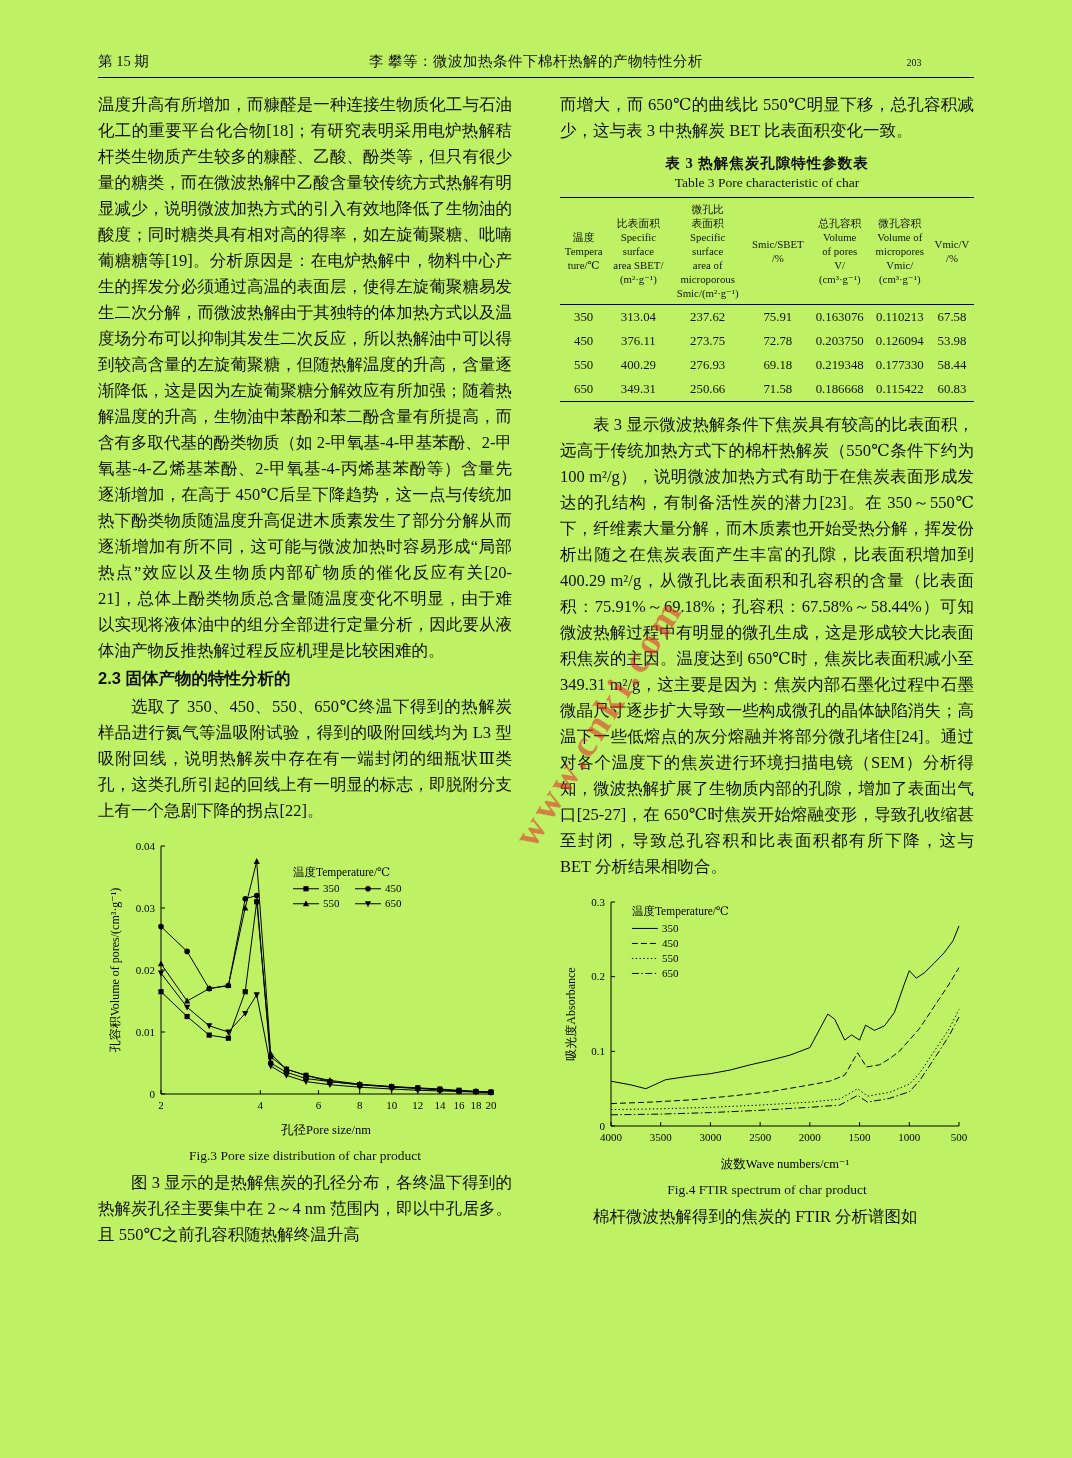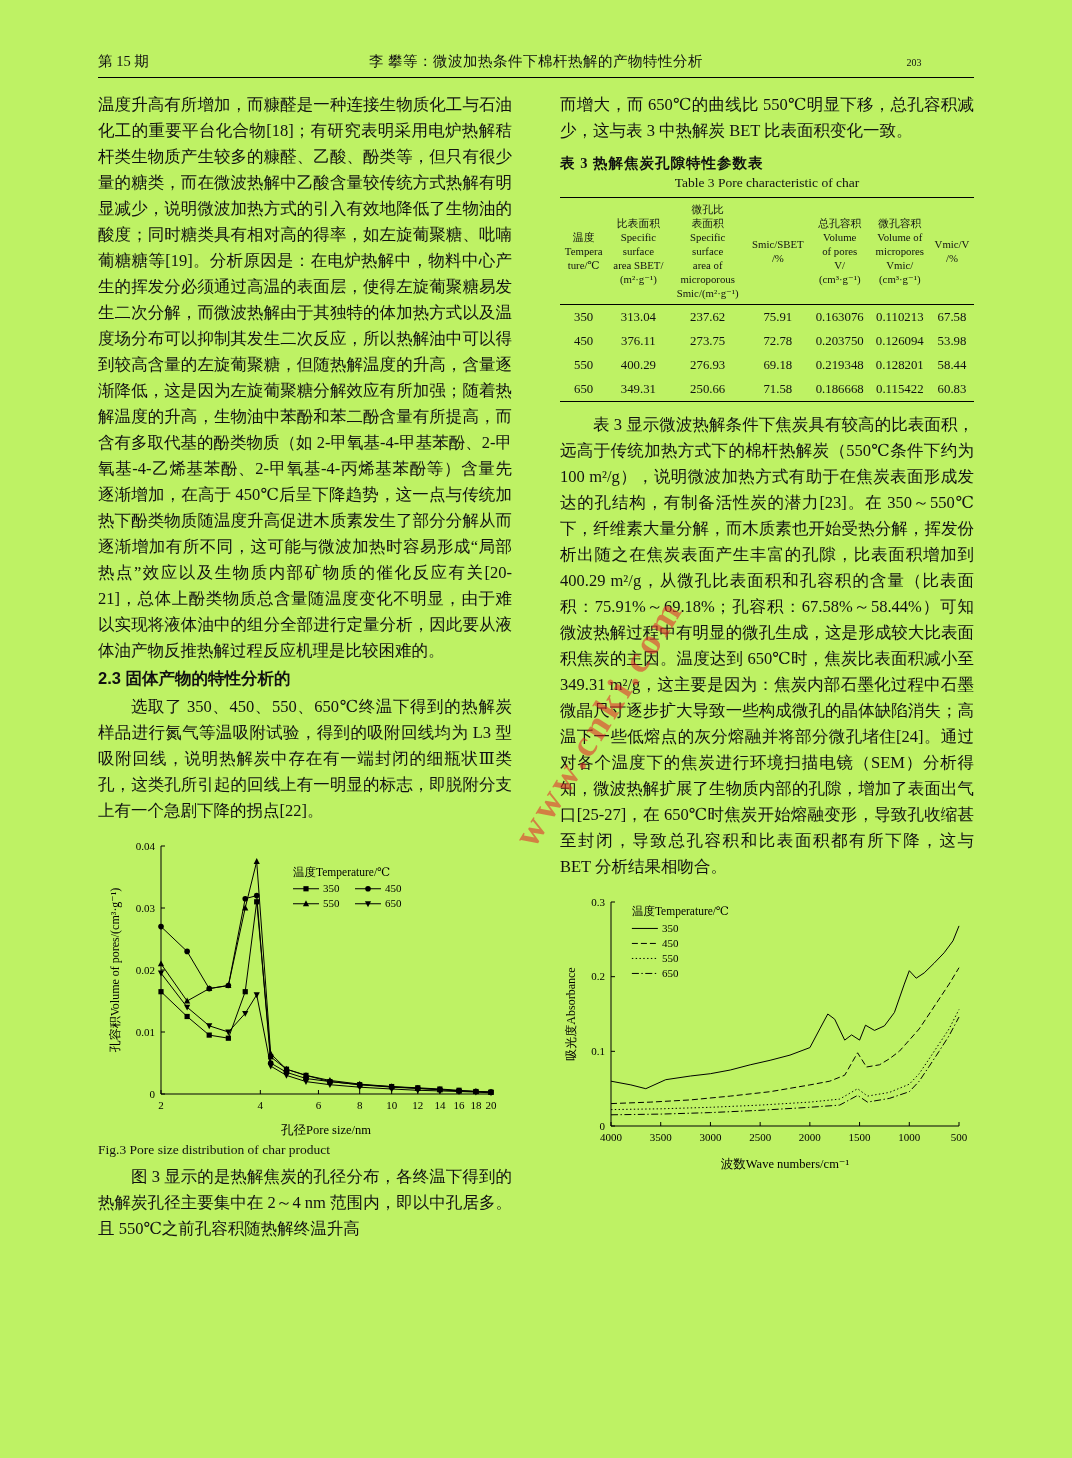--- a/index.html
+++ b/index.html
@@ -36,22 +36,22 @@
   }
   p.noindent{text-indent:0;}
   h3.sec{
     margin:4px 0 4px 0;
     font-family:"Liberation Sans","DejaVu Sans",sans-serif;
     font-size:16.5px;font-weight:bold;
   }
   figure{margin:8px 0 6px 0;text-align:center;}
   figure svg{display:block;margin:0 auto;}
   .cap-cn{font-size:14.5px;text-align:center;margin-top:2px;letter-spacing:1px;}
-  .cap-en{font-size:13.5px;text-align:left;margin-top:2px;}
-  .tbl-cap-cn{font-size:14.5px;font-weight:bold;text-align:left;margin-top:10px;letter-spacing:1px;}
+  .cap-en{font-size:13.5px;text-align:center;margin-top:8px;}
+  .tbl-cap-cn{font-size:14.5px;font-weight:bold;text-align:center;margin-top:10px;letter-spacing:1px;}
   .tbl-cap-en{font-size:13.5px;text-align:center;margin:2px 0 6px 0;}
   table.three-line{
     width:100%;
     border-collapse:collapse;
     border-top:1.6px solid #000;
     border-bottom:1.6px solid #000;
     margin-bottom:10px;
   }
   table.three-line thead tr{border-bottom:0.9px solid #000;}
   table.three-line th{
@@ -289,21 +289,21 @@
               <td>0.203750</td>
               <td>0.126094</td>
               <td>53.98</td>
             </tr>
             <tr>
               <td>550</td>
               <td>400.29</td>
               <td>276.93</td>
               <td>69.18</td>
               <td>0.219348</td>
-              <td>0.128201</td>
+              <td>0.177330</td>
               <td>58.44</td>
             </tr>
             <tr>
               <td>650</td>
               <td>349.31</td>
               <td>250.66</td>
               <td>71.58</td>
               <td>0.186668</td>
               <td>0.115422</td>
               <td>60.83</td>
@@ -350,21 +350,23 @@
             <text x="70.88" y="27.439999999999998" font-size="11.5">温度Temperature/℃</text>
             <line x1="70.88" y1="40.44" x2="96.88" y2="40.44" stroke="#000" stroke-width="1" stroke-dasharray="none"></line>
             <text x="100.88" y="44.04" font-size="11">350</text>
             <line x1="70.88" y1="55.44" x2="96.88" y2="55.44" stroke="#000" stroke-width="1" stroke-dasharray="6,3"></line>
             <text x="100.88" y="59.04" font-size="11">450</text>
             <line x1="70.88" y1="70.44" x2="96.88" y2="70.44" stroke="#000" stroke-width="1" stroke-dasharray="1.4,2.4"></line>
             <text x="100.88" y="74.03999999999999" font-size="11">550</text>
             <line x1="70.88" y1="85.44" x2="96.88" y2="85.44" stroke="#000" stroke-width="1" stroke-dasharray="7,2.5,1.4,2.5"></line>
             <text x="100.88" y="89.03999999999999" font-size="11">650</text>
           </svg>
+        <div class="cap-en">Fig.4   FTIR spectrum of char product</div>
       </figure>
 
+      <p class="body-par">棉杆微波热解得到的焦炭的 FTIR 分析谱图如</p>
     </div>
 
   </div>
 
   <div class="watermark">www.cnki.com</div>
 
 </div>
 
 </body></html>

